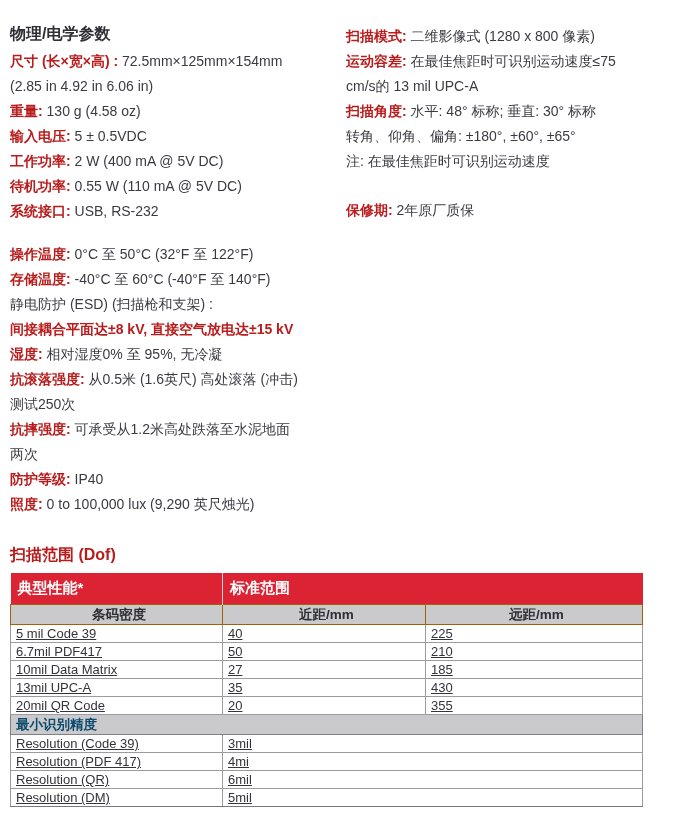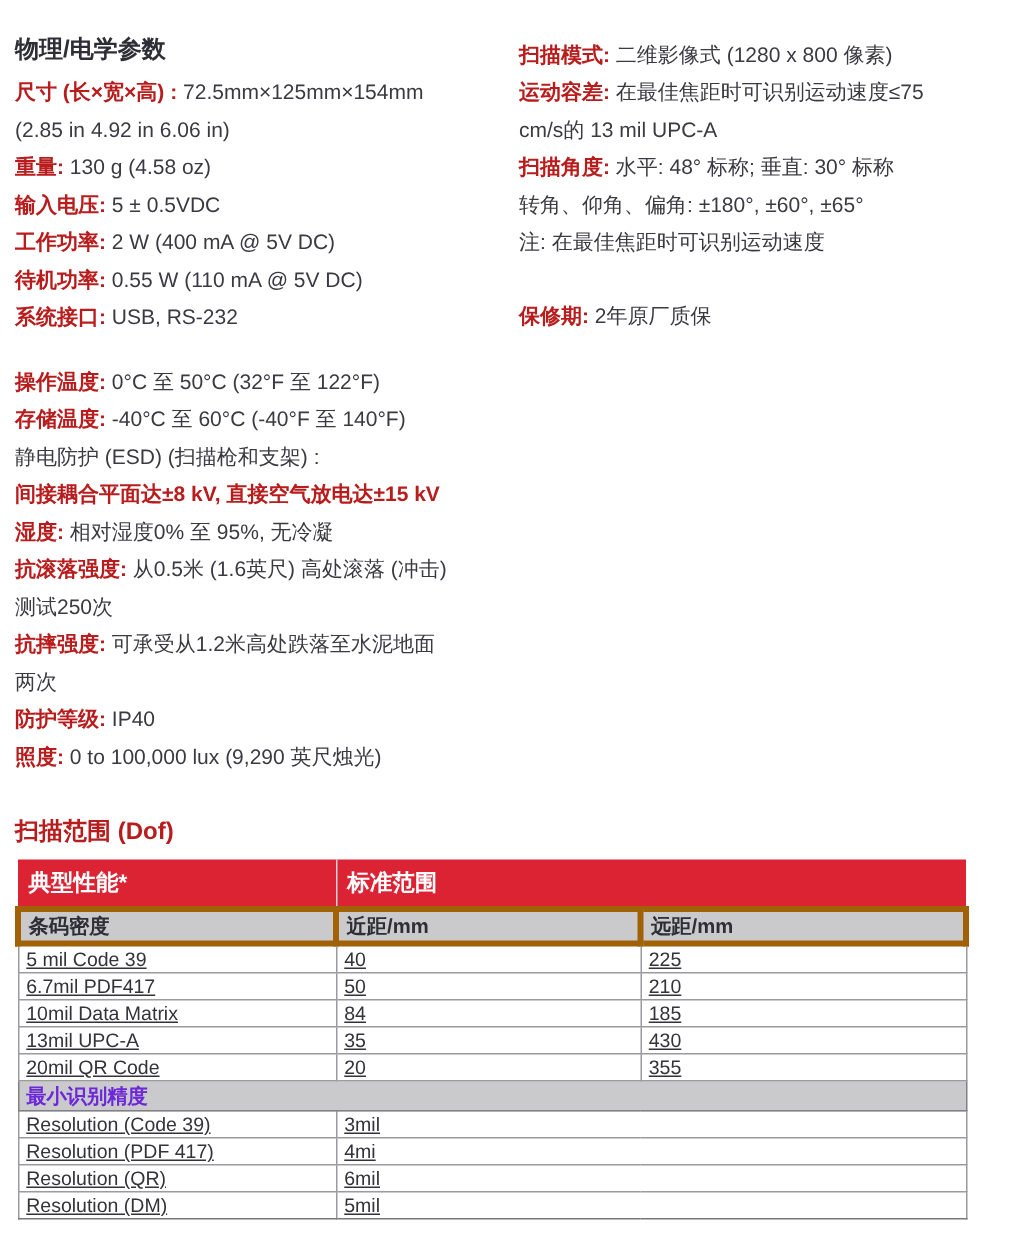--- a/index.html
+++ b/index.html
@@ -27,30 +27,30 @@
     border-collapse:collapse; table-layout:fixed; width:632px;
     font-size:13px; color:#33333b;
   }
   col.c1 { width:212px; } col.c2 { width:203px; } col.c3 { width:217px; }
   tr.red-head th {
     background:#dc2334; color:#ffffff; text-align:left;
     font-size:15px; font-weight:bold; height:31px; padding:0 0 0 7px;
   }
   tr.red-head th.red1 { border-right:1px solid #d6d6da; }
   tr.sub-head th {
-    background:#cacacc; color:#2e2e36; text-align:left;
+    background:#cacacc; color:#2e2e36; text-align:center;
     font-size:13.5px; font-weight:bold; height:19px; padding:0 0 0 5px;
-    border:4px solid #a16207;
+    border:1px solid #a16207;
   }
   td.cell {
     background:#ffffff; height:17px; padding:0 0 0 5px;
     border:1px solid #9a9a9f; overflow:hidden; white-space:nowrap;text-decoration:underline;
   }
   tr.gray-band td {
-    background:#cacacc; color:#6d28d9; font-weight:bold;
+    background:#cacacc; color:#0c4a6e; font-weight:bold;
     height:19px; padding:0 0 0 5px; border:1px solid #808085;
     font-size:13.5px;
   }
   table.dof tr:last-child td { border-bottom:1px solid #77777c; }
 </style>
 </head>
 <body>
 
 <div class="page">
 
@@ -123,21 +123,21 @@
       <td class="cell">40</td>
       <td class="cell">225</td>
     </tr>
     <tr>
       <td class="cell">6.7mil PDF417</td>
       <td class="cell">50</td>
       <td class="cell">210</td>
     </tr>
     <tr>
       <td class="cell">10mil Data Matrix</td>
-      <td class="cell">84</td>
+      <td class="cell">27</td>
       <td class="cell">185</td>
     </tr>
     <tr>
       <td class="cell">13mil UPC-A</td>
       <td class="cell">35</td>
       <td class="cell">430</td>
     </tr>
     <tr>
       <td class="cell">20mil QR Code</td>
       <td class="cell">20</td>

